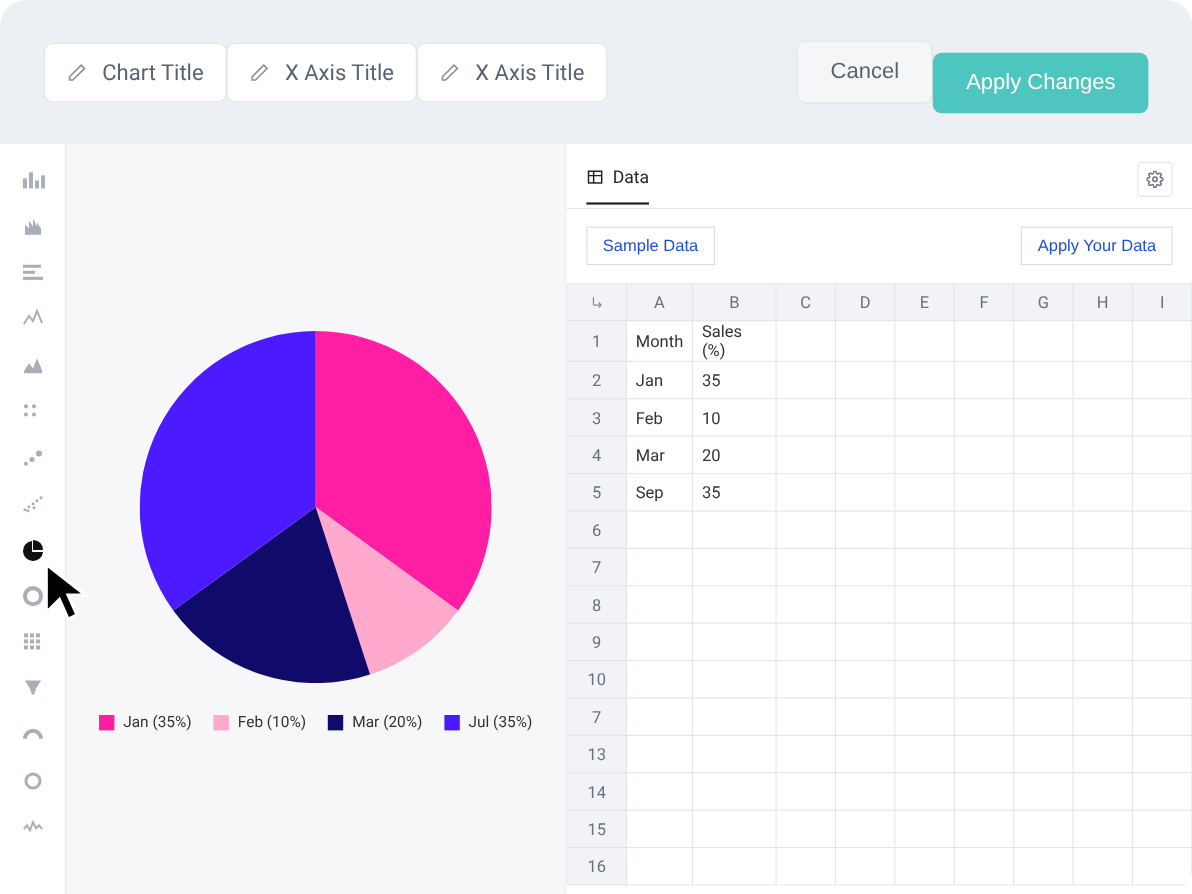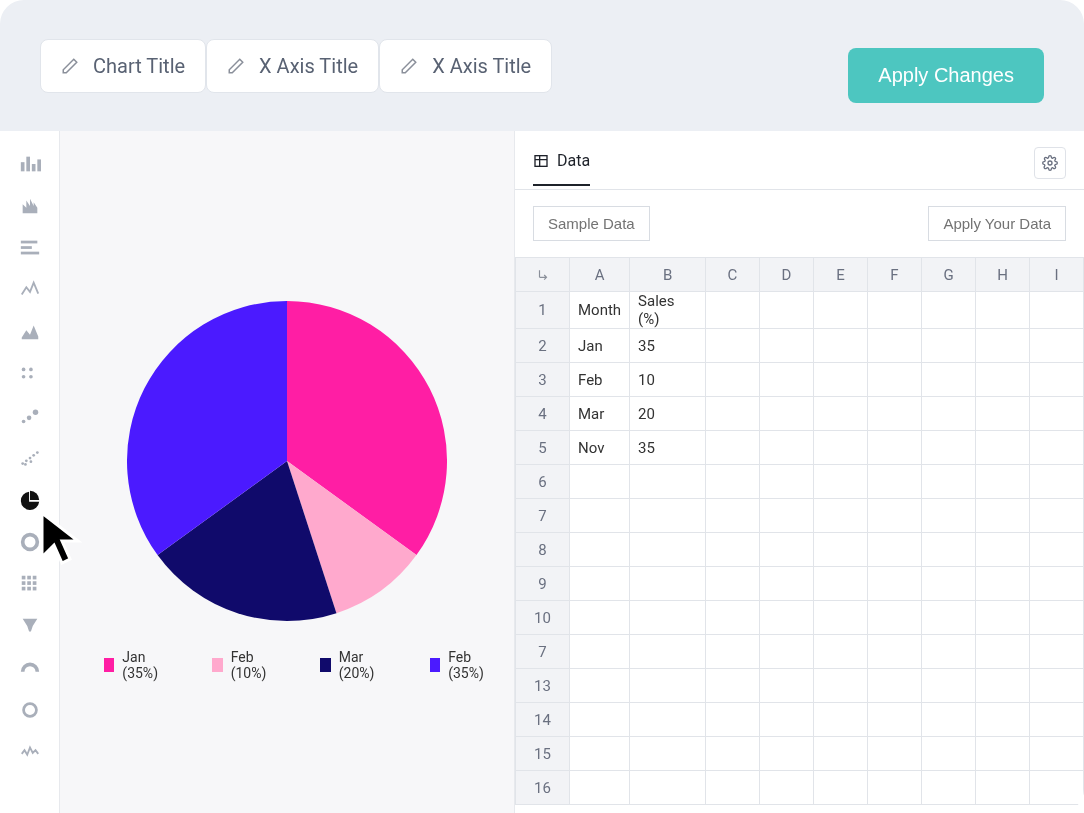--- a/index.html
+++ b/index.html
@@ -107,21 +107,21 @@
     flex-direction: column;
     align-items: center;
   }
   .legend {
     margin-top: 28px;
     display: flex;
     gap: 20px;
     font-size: 14px;
     color: #333;
   }
-  .legend-item { display: flex; align-items: center; gap: 8px; margin-left: 24px; }
+  .legend-item { display: flex; align-items: center; gap: 8px; }
   .swatch { width: 14px; height: 14px; }
 
   
   .data-panel {
     flex: 1;
     display: flex;
     flex-direction: column;
     background: #fff;
   }
   .tabs {
@@ -164,21 +164,21 @@
     display: flex;
     justify-content: space-between;
     padding: 16px 18px;
   }
   .small-btn {
     background: #fff;
     border: 1px solid #d8dce2;
     border-radius: 0;
     padding: 8px 14px;
     font-size: 15px;
-    color: #737373;
+    color: #1d4ed8;
     cursor: pointer;
   }
 
   
   .grid-wrap { overflow: hidden; }
   table.grid {
     border-collapse: collapse;
     width: 100%;
     font-size: 15px;
     color: #333;
@@ -226,20 +226,21 @@
       </svg>
     <span>X Axis Title</span>
   </div>
   <div class="title-input">
     <svg width="18" height="18" viewBox="0 0 24 24" fill="none" stroke="#8a8f9a" stroke-width="2">
         <path d="M17 3l4 4L7 21H3v-4L17 3z"></path>
       </svg>
     <span>X Axis Title</span>
   </div>
   <div class="spacer"></div>
+  <button class="btn btn-cancel">Cancel</button>
   <button class="btn btn-apply">Apply Changes</button>
 </div>
 
 <div class="body">
 
   <div class="sidebar">
     <div class="side-item">
       <svg width="22" height="22" viewBox="0 0 24 24" fill="currentColor">
           <rect x="2" y="10" width="4" height="10"></rect>
           <rect x="8" y="4" width="4" height="16"></rect>
@@ -361,21 +362,21 @@
           <div class="legend-item">
             <span class="swatch" style="background: rgb(255, 169, 205);"></span>
             <span>Feb (10%)</span>
           </div>
           <div class="legend-item">
             <span class="swatch" style="background: rgb(16, 10, 107);"></span>
             <span>Mar (20%)</span>
           </div>
           <div class="legend-item">
             <span class="swatch" style="background: rgb(75, 26, 255);"></span>
-            <span>Feb (35%)</span>
+            <span>Jul (35%)</span>
           </div>
         </div>
     </div>
   </div>
 
   <div class="data-panel">
     <div class="tabs">
       <div class="tab active">
         <svg width="16" height="16" viewBox="0 0 24 24" fill="none" stroke="currentColor" stroke-width="2">
             <rect x="3" y="4" width="18" height="16"></rect>
@@ -461,21 +462,21 @@
               <td class="empty"></td>
               <td class="empty"></td>
               <td class="empty"></td>
               <td class="empty"></td>
               <td class="empty"></td>
               <td class="empty"></td>
               <td class="empty"></td>
             </tr>
             <tr>
               <td class="rowhdr">5</td>
-              <td>Nov</td>
+              <td>Sep</td>
               <td>35</td>
               <td class="empty"></td>
               <td class="empty"></td>
               <td class="empty"></td>
               <td class="empty"></td>
               <td class="empty"></td>
               <td class="empty"></td>
               <td class="empty"></td>
             </tr>
             <tr>

